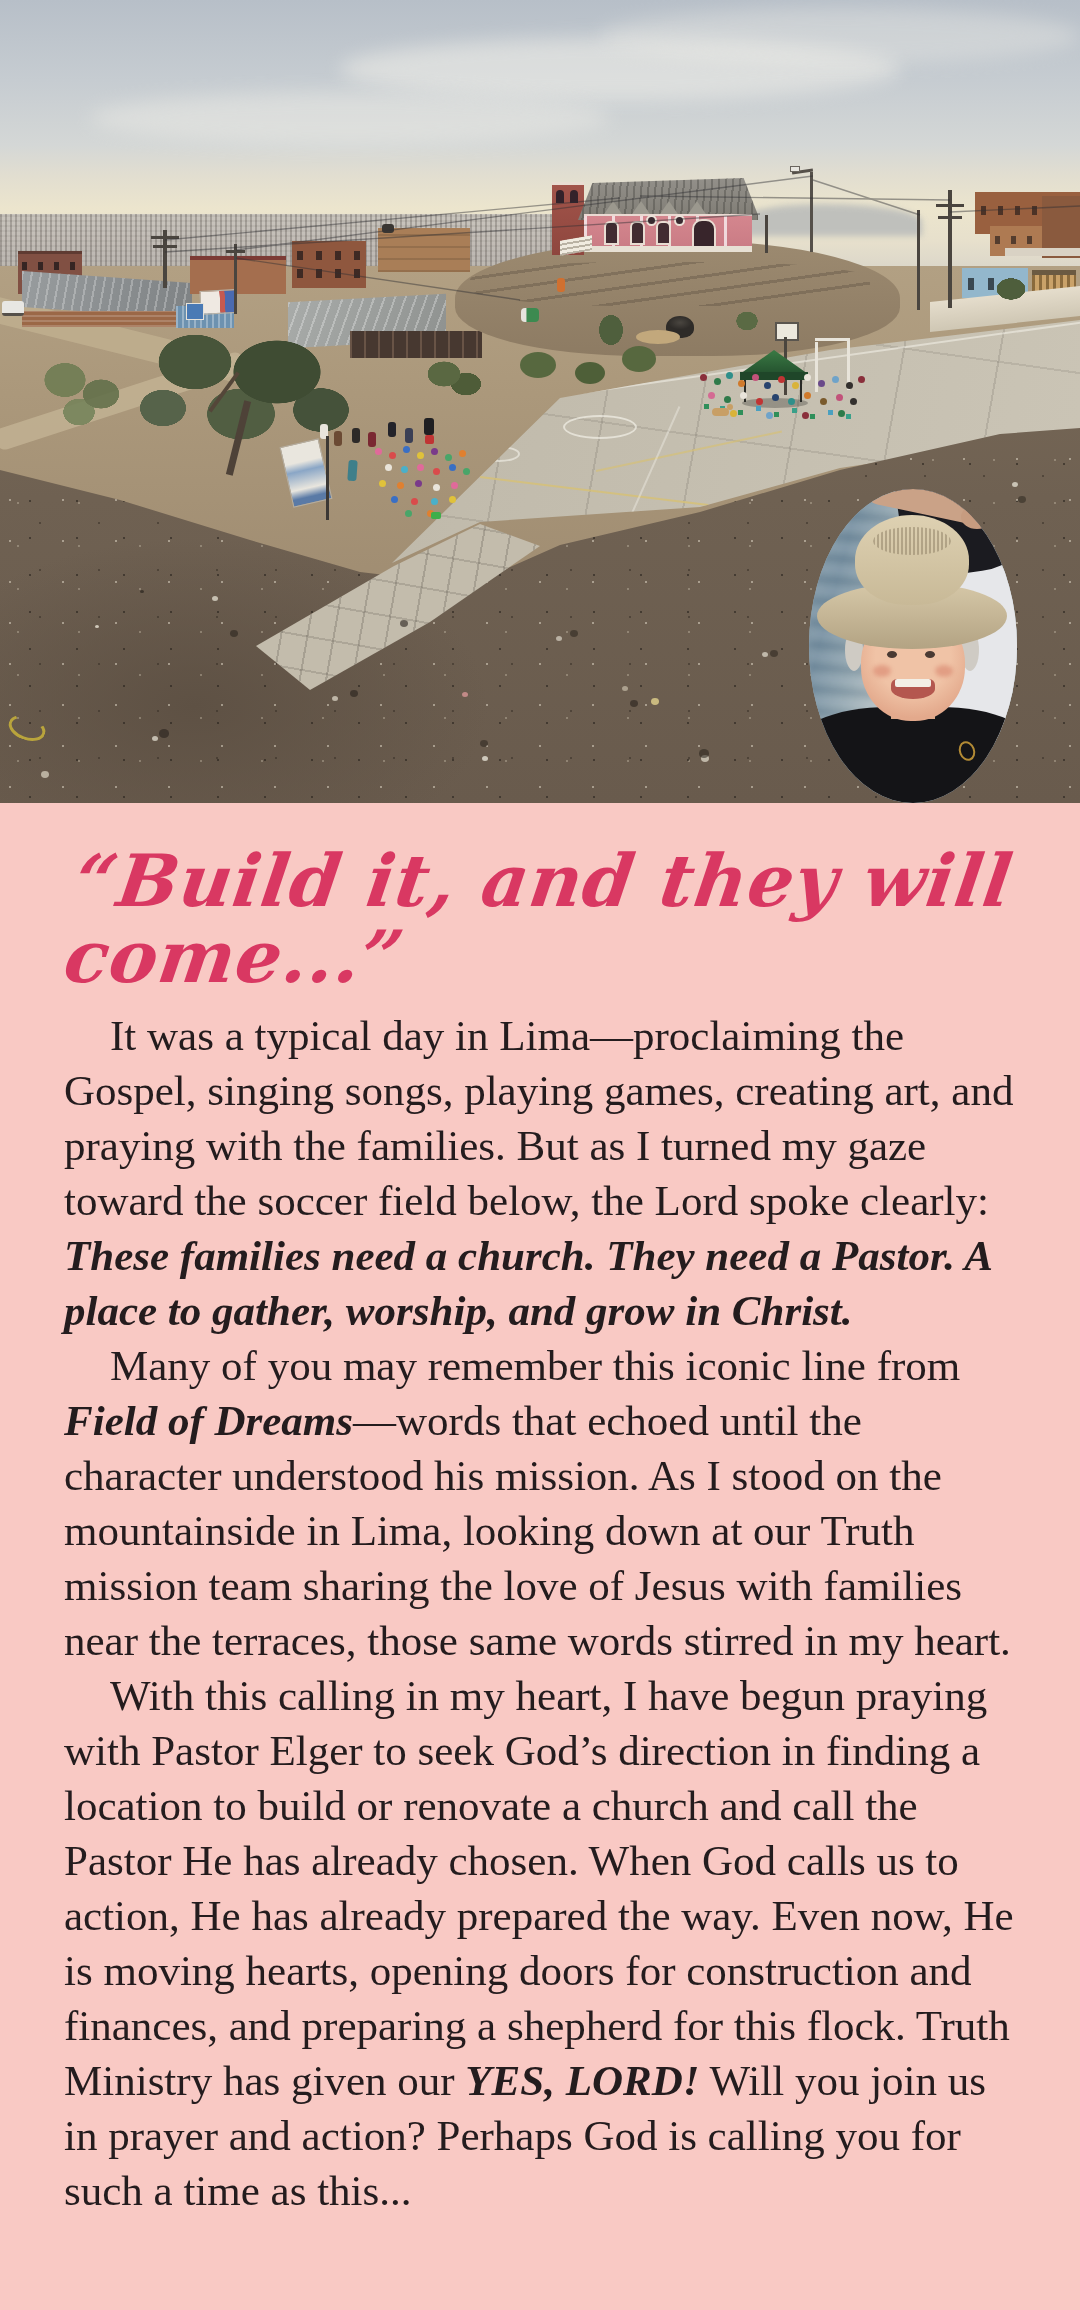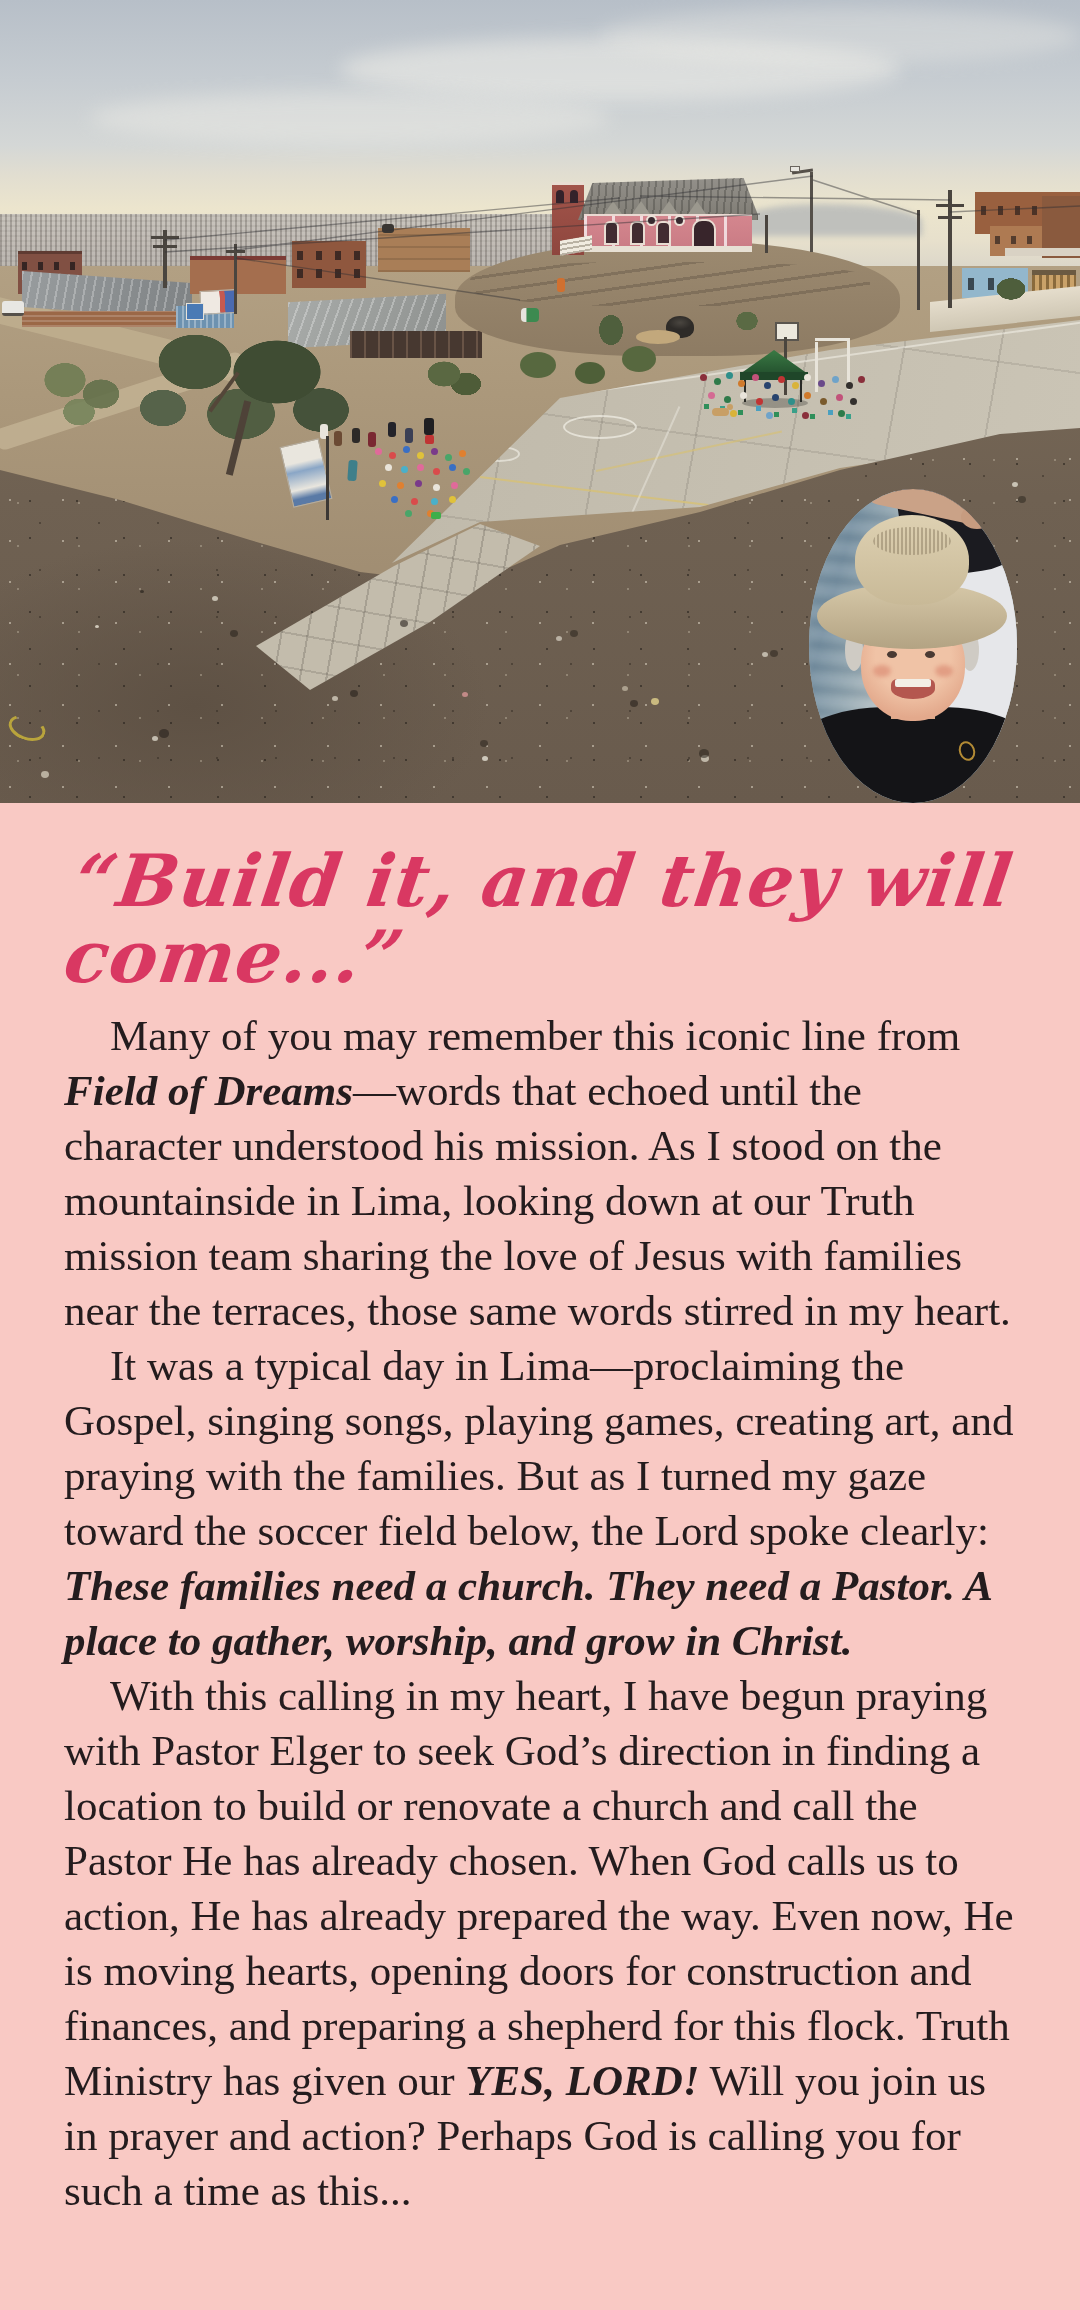--- a/index.html
+++ b/index.html
@@ -407,19 +407,19 @@
       <div class="pBrim"></div>
       <div class="pCrown">
         <div class="pMesh"></div>
       </div>
     </div>
   </div>
 
   <div class="content">
     <h1 class="script">“Build it, and they will come...”</h1>
     <div class="body-copy">
+      <p><span>It was a typical day in Lima—proclaiming the Gospel, singing songs, playing games, creating art, and praying with the families. But as I turned my gaze toward the soccer field below, the Lord spoke clearly: </span><span class="bi">These families need a church. They need a Pastor. A place to gather, worship, and grow in Christ.</span></p>
       <p><span>Many of you may remember this iconic line from </span><span class="bi">Field of Dreams</span><span>—words that echoed until the character understood his mission. As I stood on the mountainside in Lima, looking down at our Truth mission team sharing the love of Jesus with families near the terraces, those same words stirred in my heart.</span></p>
-      <p><span>It was a typical day in Lima—proclaiming the Gospel, singing songs, playing games, creating art, and praying with the families. But as I turned my gaze toward the soccer field below, the Lord spoke clearly: </span><span class="bi">These families need a church. They need a Pastor. A place to gather, worship, and grow in Christ.</span></p>
       <p><span>With this calling in my heart, I have begun praying with Pastor Elger to seek God’s direction in finding a location to build or renovate a church and call the Pastor He has already chosen. When God calls us to action, He has already prepared the way. Even now, He is moving hearts, opening doors for construction and finances, and preparing a shepherd for this flock. Truth Ministry has given our </span><span class="bi">YES, LORD!</span><span>  Will you join us in prayer and action? Perhaps God is calling you for such a time as this...</span></p>
     </div>
   </div>
 
 </div>
 
 </body></html>

